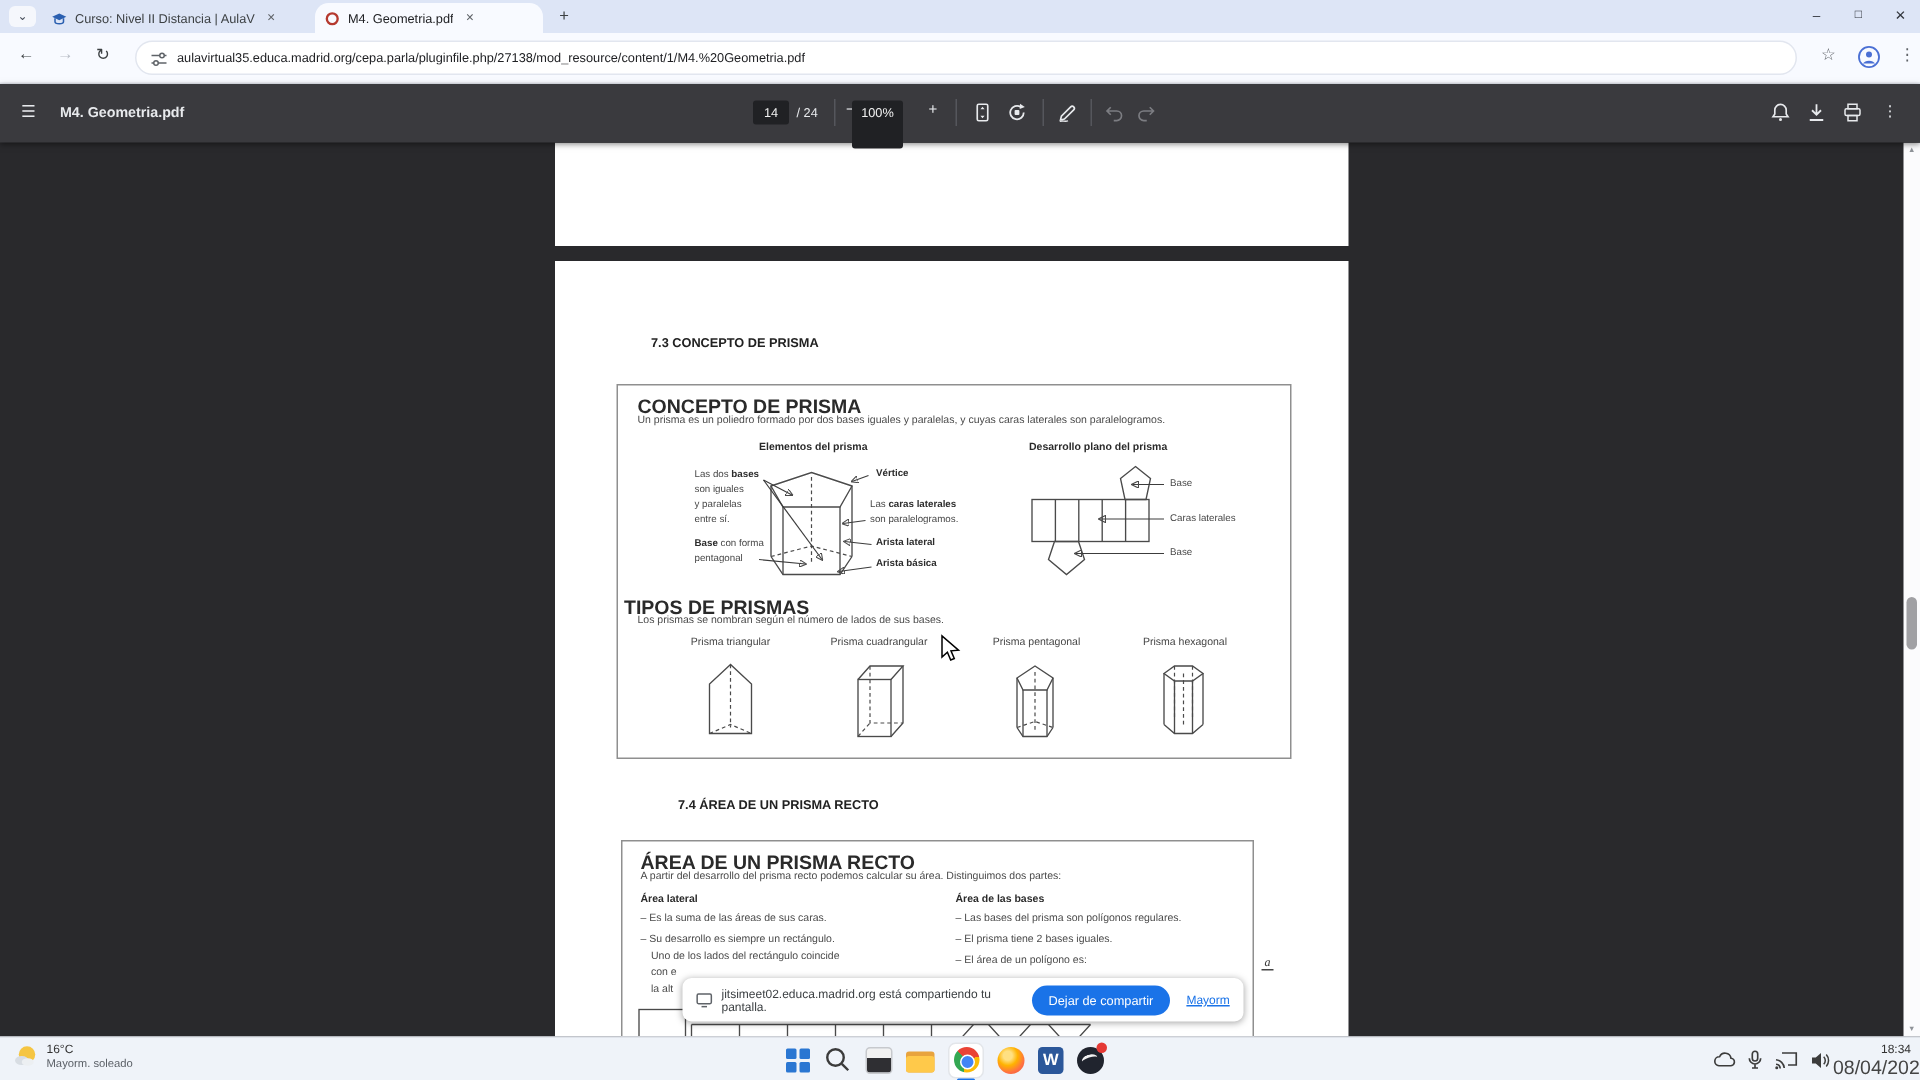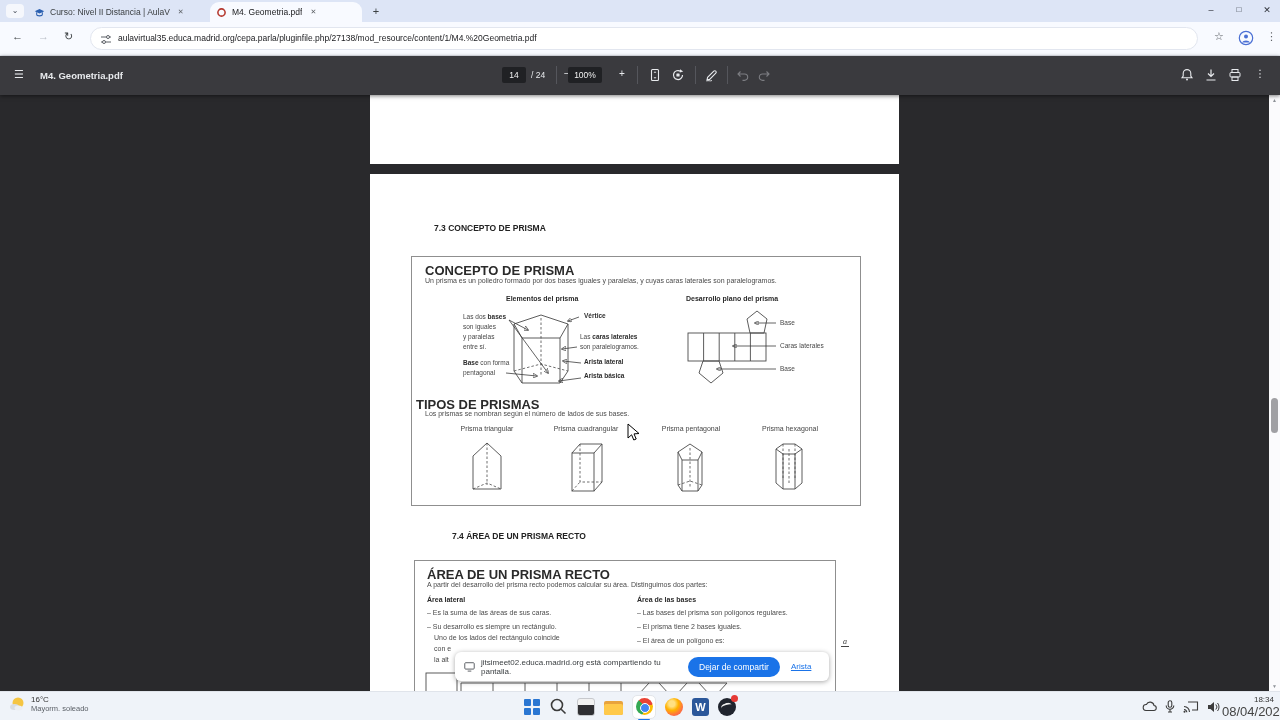--- a/index.html
+++ b/index.html
@@ -152,21 +152,21 @@
   </div>
 
   <div id="pdfbar">
     <span class="pbtn" style="left:14px; top:12px; font-size:11px;">☰</span>
     <span class="pbtn" style="left:40px; top:14px; font-size:9.5px; font-weight:bold;">M4. Geometria.pdf</span>
 
     <div class="pdf-chip" style="left:502px; top:11px; width:24px; height:16px; line-height:16px;">14</div>
     <span class="pbtn" style="left:531px; top:14px; font-size:8.5px;">/ 24</span>
     <div class="psep" style="left:556px;"></div>
     <span class="pbtn" style="left:564px; top:12px; font-size:10px;">−</span>
-    <div class="pdf-chip" style="left:568px; top:11px; width:34px; height:16px; line-height:16px;">100%</div>
+    <div class="pdf-chip" style="left:568px; top:11px; width:34px; height:32px; line-height:16px;">100%</div>
     <span class="pbtn" style="left:619px; top:12px; font-size:10px;">+</span>
     <div class="psep" style="left:637px;"></div>
 
     <svg class="abs" style="left:648px; top:12px;" width="14" height="14" viewBox="0 0 14 14">
       <rect x="3.5" y="1.5" width="7" height="11" rx="1" fill="none" stroke="#e8eaed" stroke-width="1.1"></rect>
       <path d="M7,3.2 L5.6,4.8 H8.4 Z M7,10.8 L5.6,9.2 H8.4 Z" fill="#e8eaed"></path>
     </svg>
     <svg class="abs" style="left:671px; top:12px;" width="14" height="14" viewBox="0 0 14 14">
       <path d="M11.5,7 a4.5,4.5 0 1 1 -2,-3.7" fill="none" stroke="#e8eaed" stroke-width="1.2"></path>
       <path d="M9,1.2 L12.2,3.4 L8.8,4.6 Z" fill="#e8eaed"></path>
@@ -353,21 +353,21 @@
     </div>
   </div>
 
   <div id="share-banner">
     <svg width="11" height="10" viewBox="0 0 12 11" style="margin-right:6px;">
       <rect x="0.8" y="0.8" width="10.4" height="7" rx="1" fill="none" stroke="#5f6368" stroke-width="1.1"></rect>
       <line x1="4" y1="10" x2="8" y2="10" stroke="#5f6368" stroke-width="1.1"></line>
     </svg>
     <span class="msg">jitsimeet02.educa.madrid.org está compartiendo tu pantalla.</span>
     <button id="stop-share-btn">Dejar de compartir</button>
-    <span id="hide-link">Arista</span>
+    <span id="hide-link">Mayorm</span>
   </div>
 
   <svg id="cursor" width="13" height="19" viewBox="0 0 13 19">
     <path d="M1,1 L1,15 L4.6,11.8 L6.8,17 L9.2,16 L7,10.9 L12,10.5 Z" fill="#fff" stroke="#000" stroke-width="1"></path>
   </svg>
 
   <div id="taskbar">
     <div id="weather">
       <svg width="18" height="18" viewBox="0 0 18 18">
         <circle cx="10" cy="8" r="5.5" fill="#f5c542"></circle>

